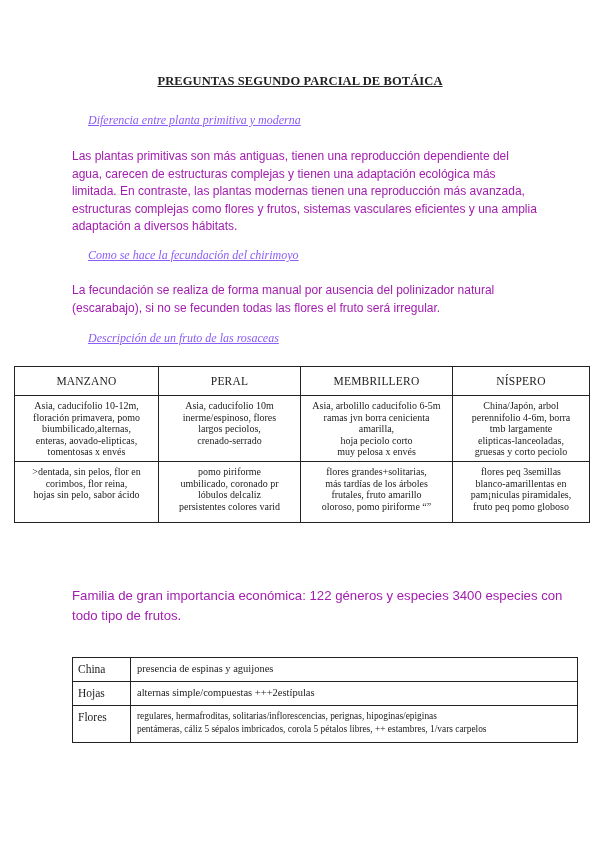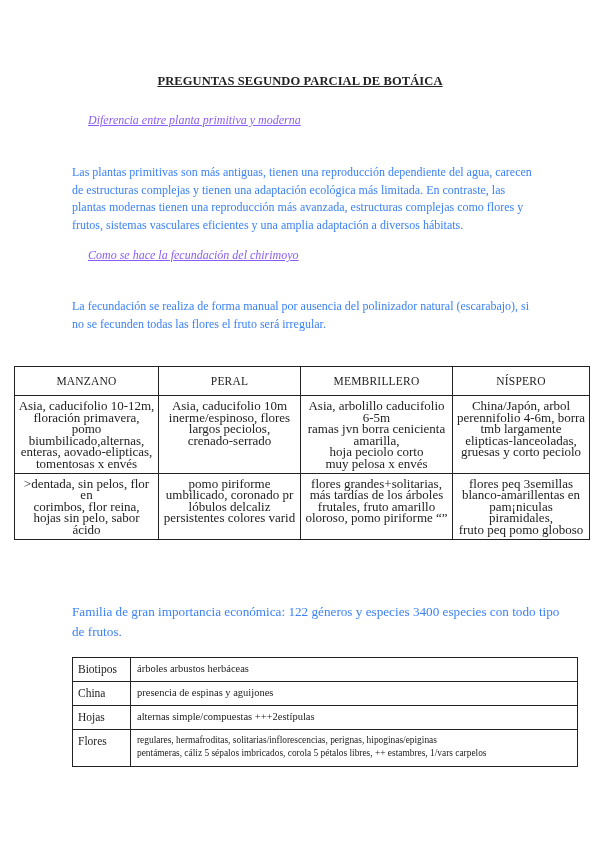--- a/index.html
+++ b/index.html
@@ -4,29 +4,29 @@
 <style>
   html, body { margin: 0; padding: 0; background: #ffffff; }
   body { width: 600px; height: 848px; position: relative; overflow: hidden;
          font-family: "DejaVu Serif", "Liberation Serif", serif; color: #333333; }
   .page { position: absolute; left: 0; top: 0; width: 556px; height: 848px; background: #fff; }
   .title { position: absolute; left: 0; width: 600px; top: 74px; text-align: center;
            font-family: "Liberation Serif", serif; font-size: 12.5px; font-weight: bold;
            text-decoration: underline; color: #222; letter-spacing: 0.1px; }
   .heading { position: absolute; left: 72px; font-family: "Liberation Serif", serif;
              font-style: italic; font-size: 12px; text-decoration: underline; color: #8b5cf6; margin-left: 16px; }
-  .para { position: absolute; left: 72px; width: 470px; font-family: Liberation Serif, serif;
-          font-size: 12px; line-height: 17.5px; color: #3b82f6; margin-top: 16px; }
+  .para { position: absolute; left: 72px; width: 470px; font-family: Liberation Sans, sans-serif;
+          font-size: 12px; line-height: 17.5px; color: #a21caf; }
   .para.big { font-size: 13.2px; line-height: 20px; width: 500px; }
   table { border-collapse: collapse; position: absolute; }
   table.fruits { left: 14px; top: 366px; width: 575px; table-layout: fixed;
                  font-family: "Liberation Serif", serif; color: #222; }
   table.fruits td, table.fruits th { border: 1.2px solid #222; text-align: center; vertical-align: top; }
   table.fruits th { font-weight: normal; font-size: 11.5px; height: 26px; vertical-align: middle; letter-spacing: 0.2px; }
-  table.fruits td { font-size: 13px; line-height: 11.6px; padding: 4px 3px 3px 3px; }
+  table.fruits td { font-size: 10px; line-height: 11.6px; padding: 4px 3px 3px 3px; }
   table.fruits tr.r1 td { height: 57px; }
   table.fruits tr.r2 td { height: 53px; }
   table.chars { left: 72px; top: 657px; width: 506px; table-layout: fixed;
                 font-family: "Liberation Serif", serif; color: #222; }
   table.chars td { border: 1.2px solid #222; vertical-align: top; }
   table.chars td.k { width: 48px; font-size: 11.5px; padding: 5px 4px 3px 5px; }
   table.chars td.v { font-size: 10.5px; padding: 5px 6px 3px 6px; }
   table.chars tr.small td.v { font-size: 9.4px; line-height: 13px; padding-top: 4px; }
   table.chars tr td { height: 15px; }
   table.chars tr.small td { height: 28px; }
@@ -37,20 +37,21 @@
 <div class="page">
 
   <div class="title">PREGUNTAS SEGUNDO PARCIAL DE BOTÁICA</div>
 
   <div class="heading" style="top:113px">Diferencia entre planta primitiva y moderna</div>
   <div class="para" style="top:148px">Las plantas primitivas son más antiguas, tienen una reproducción dependiente del agua, carecen de estructuras complejas y tienen una adaptación ecológica más limitada. En contraste, las plantas modernas tienen una reproducción más avanzada, estructuras complejas como flores y frutos, sistemas vasculares eficientes y una amplia adaptación a diversos hábitats.</div>
 
   <div class="heading" style="top:248px">Como se hace la fecundación del chirimoyo</div>
   <div class="para" style="top:282px">La fecundación se realiza de forma manual por ausencia del polinizador natural (escarabajo), si no se fecunden todas las flores el fruto será irregular.</div>
 
+  <div class="heading" style="top:331px">Descripción de un fruto de las rosaceas</div>
 
   <table class="fruits">
     <colgroup>
       <col style="width:144px">
         <col style="width:142px">
         <col style="width:152px">
         <col style="width:137px">
     </colgroup>
     <tbody>
         <tr>
@@ -117,24 +118,20 @@
     </table>
 
   <div class="para big" style="top:586px">Familia de gran importancia económica: 122 géneros y especies 3400 especies con todo tipo de frutos.</div>
 
   <table class="chars">
     <colgroup>
         <col style="width:58px">
         <col>
       </colgroup>
     <tbody>
-        <tr>
-      <td class="k">Biotipos</td>
-      <td class="v"> árboles arbustos herbáceas</td>
-    </tr>
     <tr>
       <td class="k">China</td>
       <td class="v">presencia de espinas y aguijones</td>
     </tr>
     <tr>
       <td class="k">Hojas</td>
       <td class="v">alternas simple/compuestas +++2estípulas</td>
     </tr>
     <tr class="small">
       <td class="k">Flores</td>

